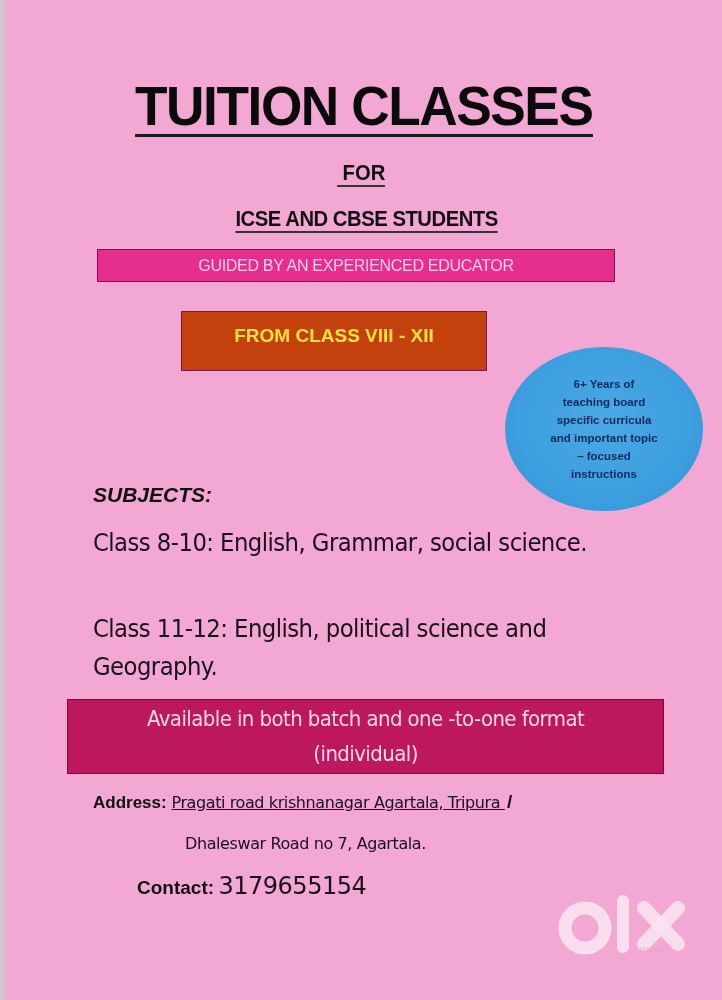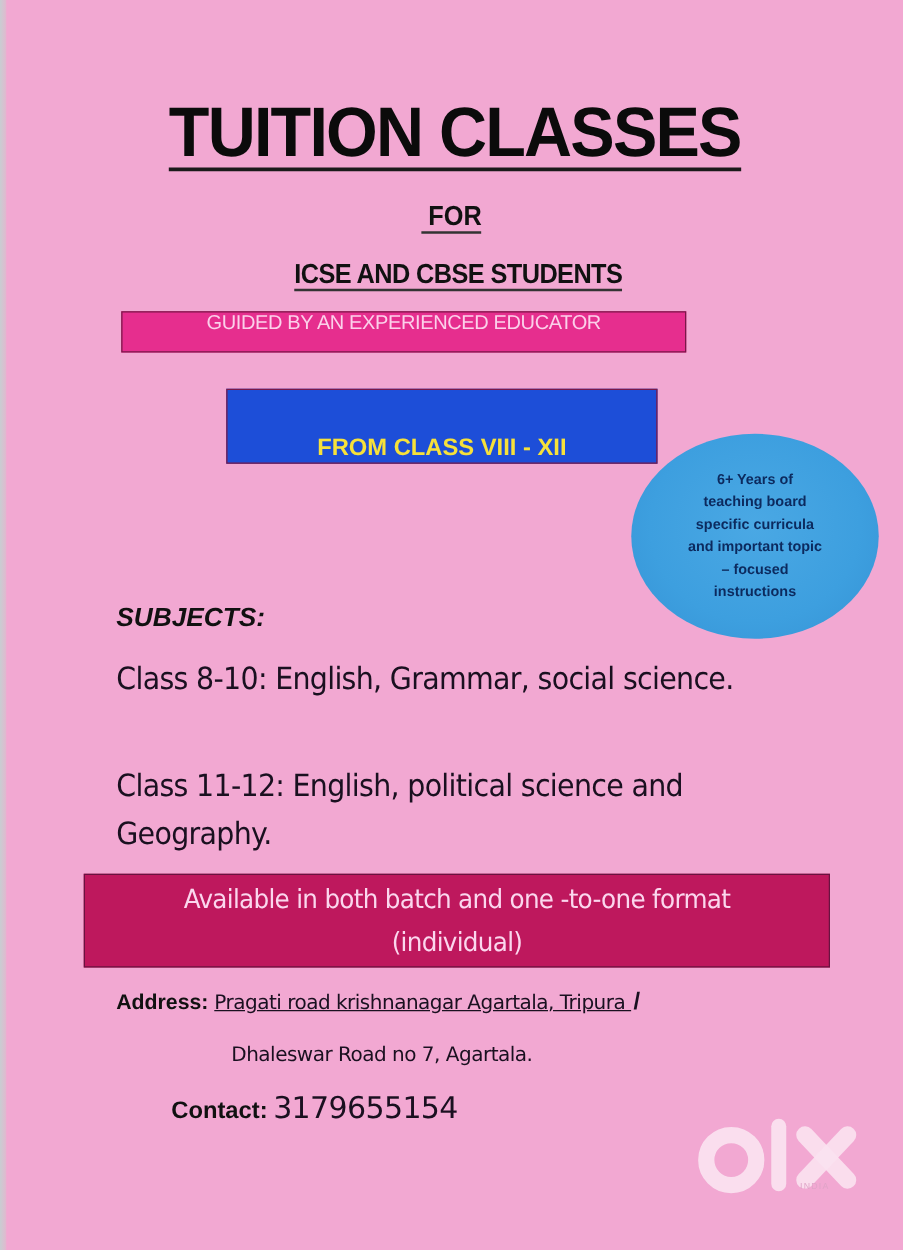--- a/index.html
+++ b/index.html
@@ -65,38 +65,38 @@
       font-size: 22px;
       color: #111;
       border-bottom: 2px solid #333;
       display: inline-block;
       line-height: 25px;
       letter-spacing: -0.5px;
       transform: scaleX(0.92);
     }
     .guided-box {
       left: 97px; top: 249px;
-      width: 452px; height: 33px;
+      width: 518px; height: 33px;
       background: #e62e8e;
       border: 1.5px solid #7a1748;
       box-sizing: border-box;
-      display: flex; justify-content: center;
+      display: flex; align-items: center; justify-content: center;
     }
     .guided-box span {
       color: #fbd0ea;
       font-size: 16px;
       letter-spacing: -0.3px;
     }
     .class-box {
       left: 181px; top: 311px;
-      width: 345px; height: 60px;
-      background: #1d4ed8;
+      width: 306px; height: 60px;
+      background: #c2410c;
       border: 1.5px solid #7a1748;
       box-sizing: border-box;
-      display: flex; align-items: flex-end; justify-content: center;
+      display: flex; align-items: center; justify-content: center;
     }
     .class-box span {
       color: #f7e13a;
       font-weight: bold;
       font-size: 19px;
       margin-top: -10px;
     }
     .circle {
       left: 505px; top: 347px;
       width: 198px; height: 164px;

